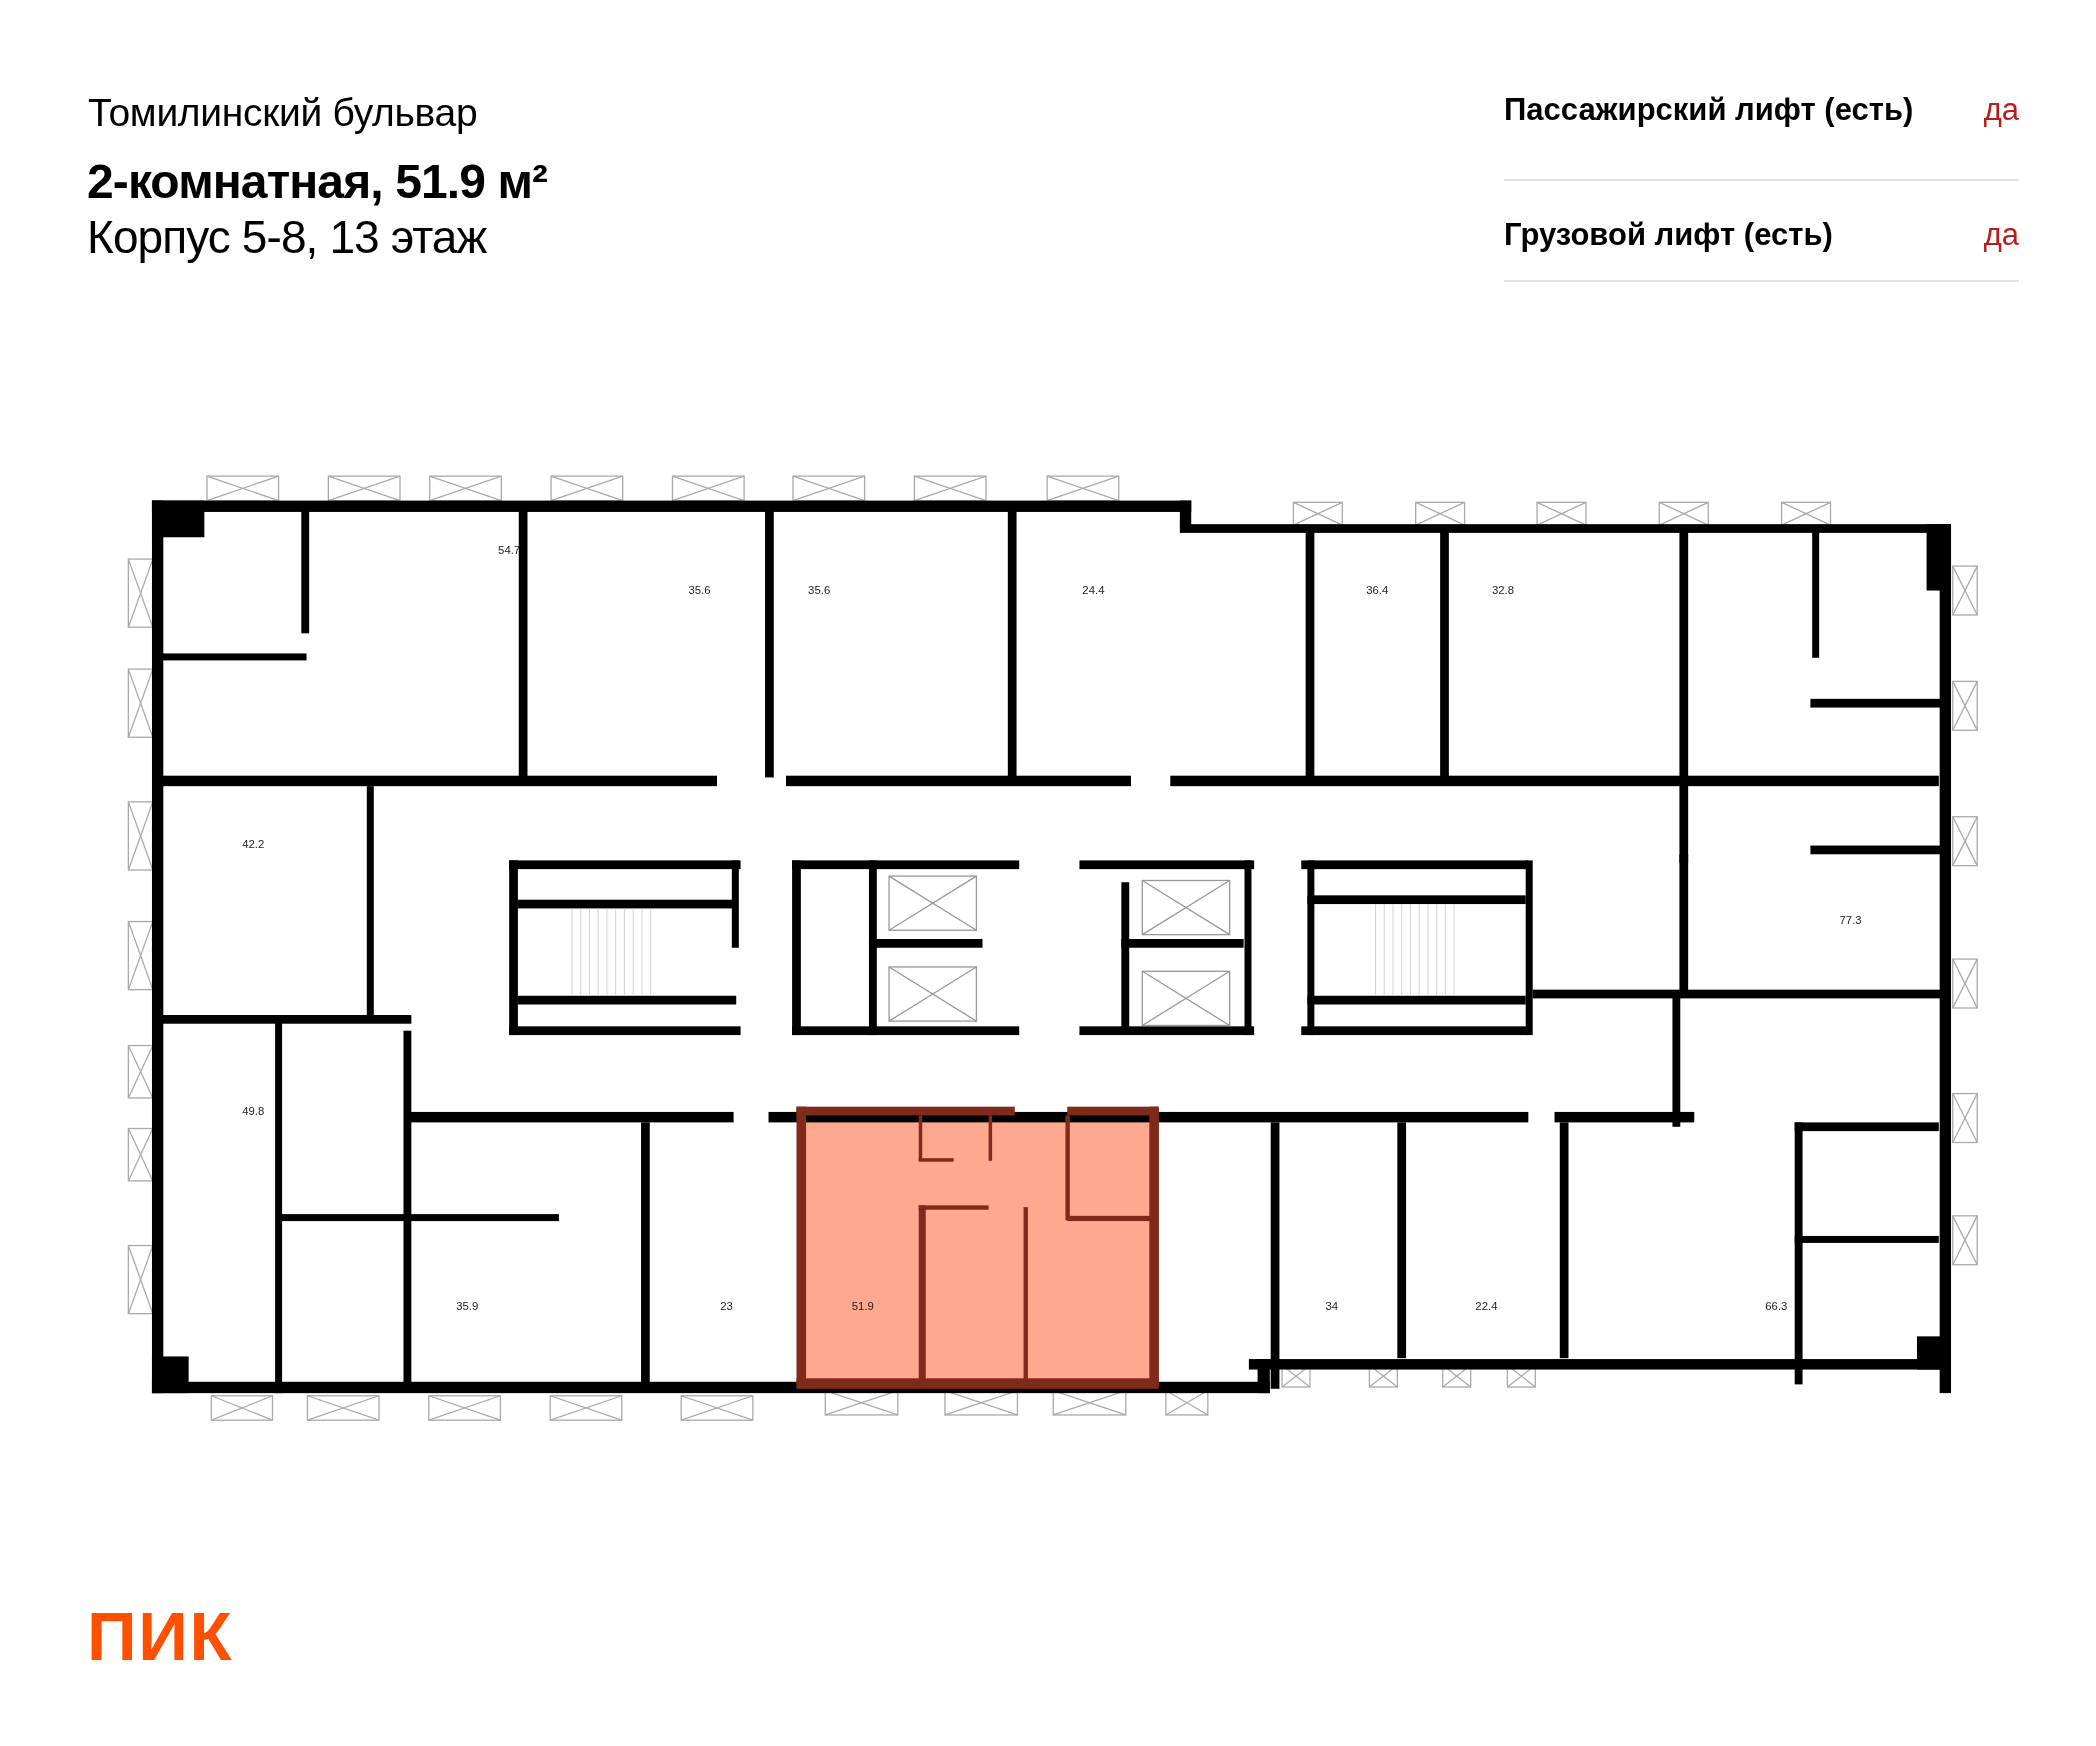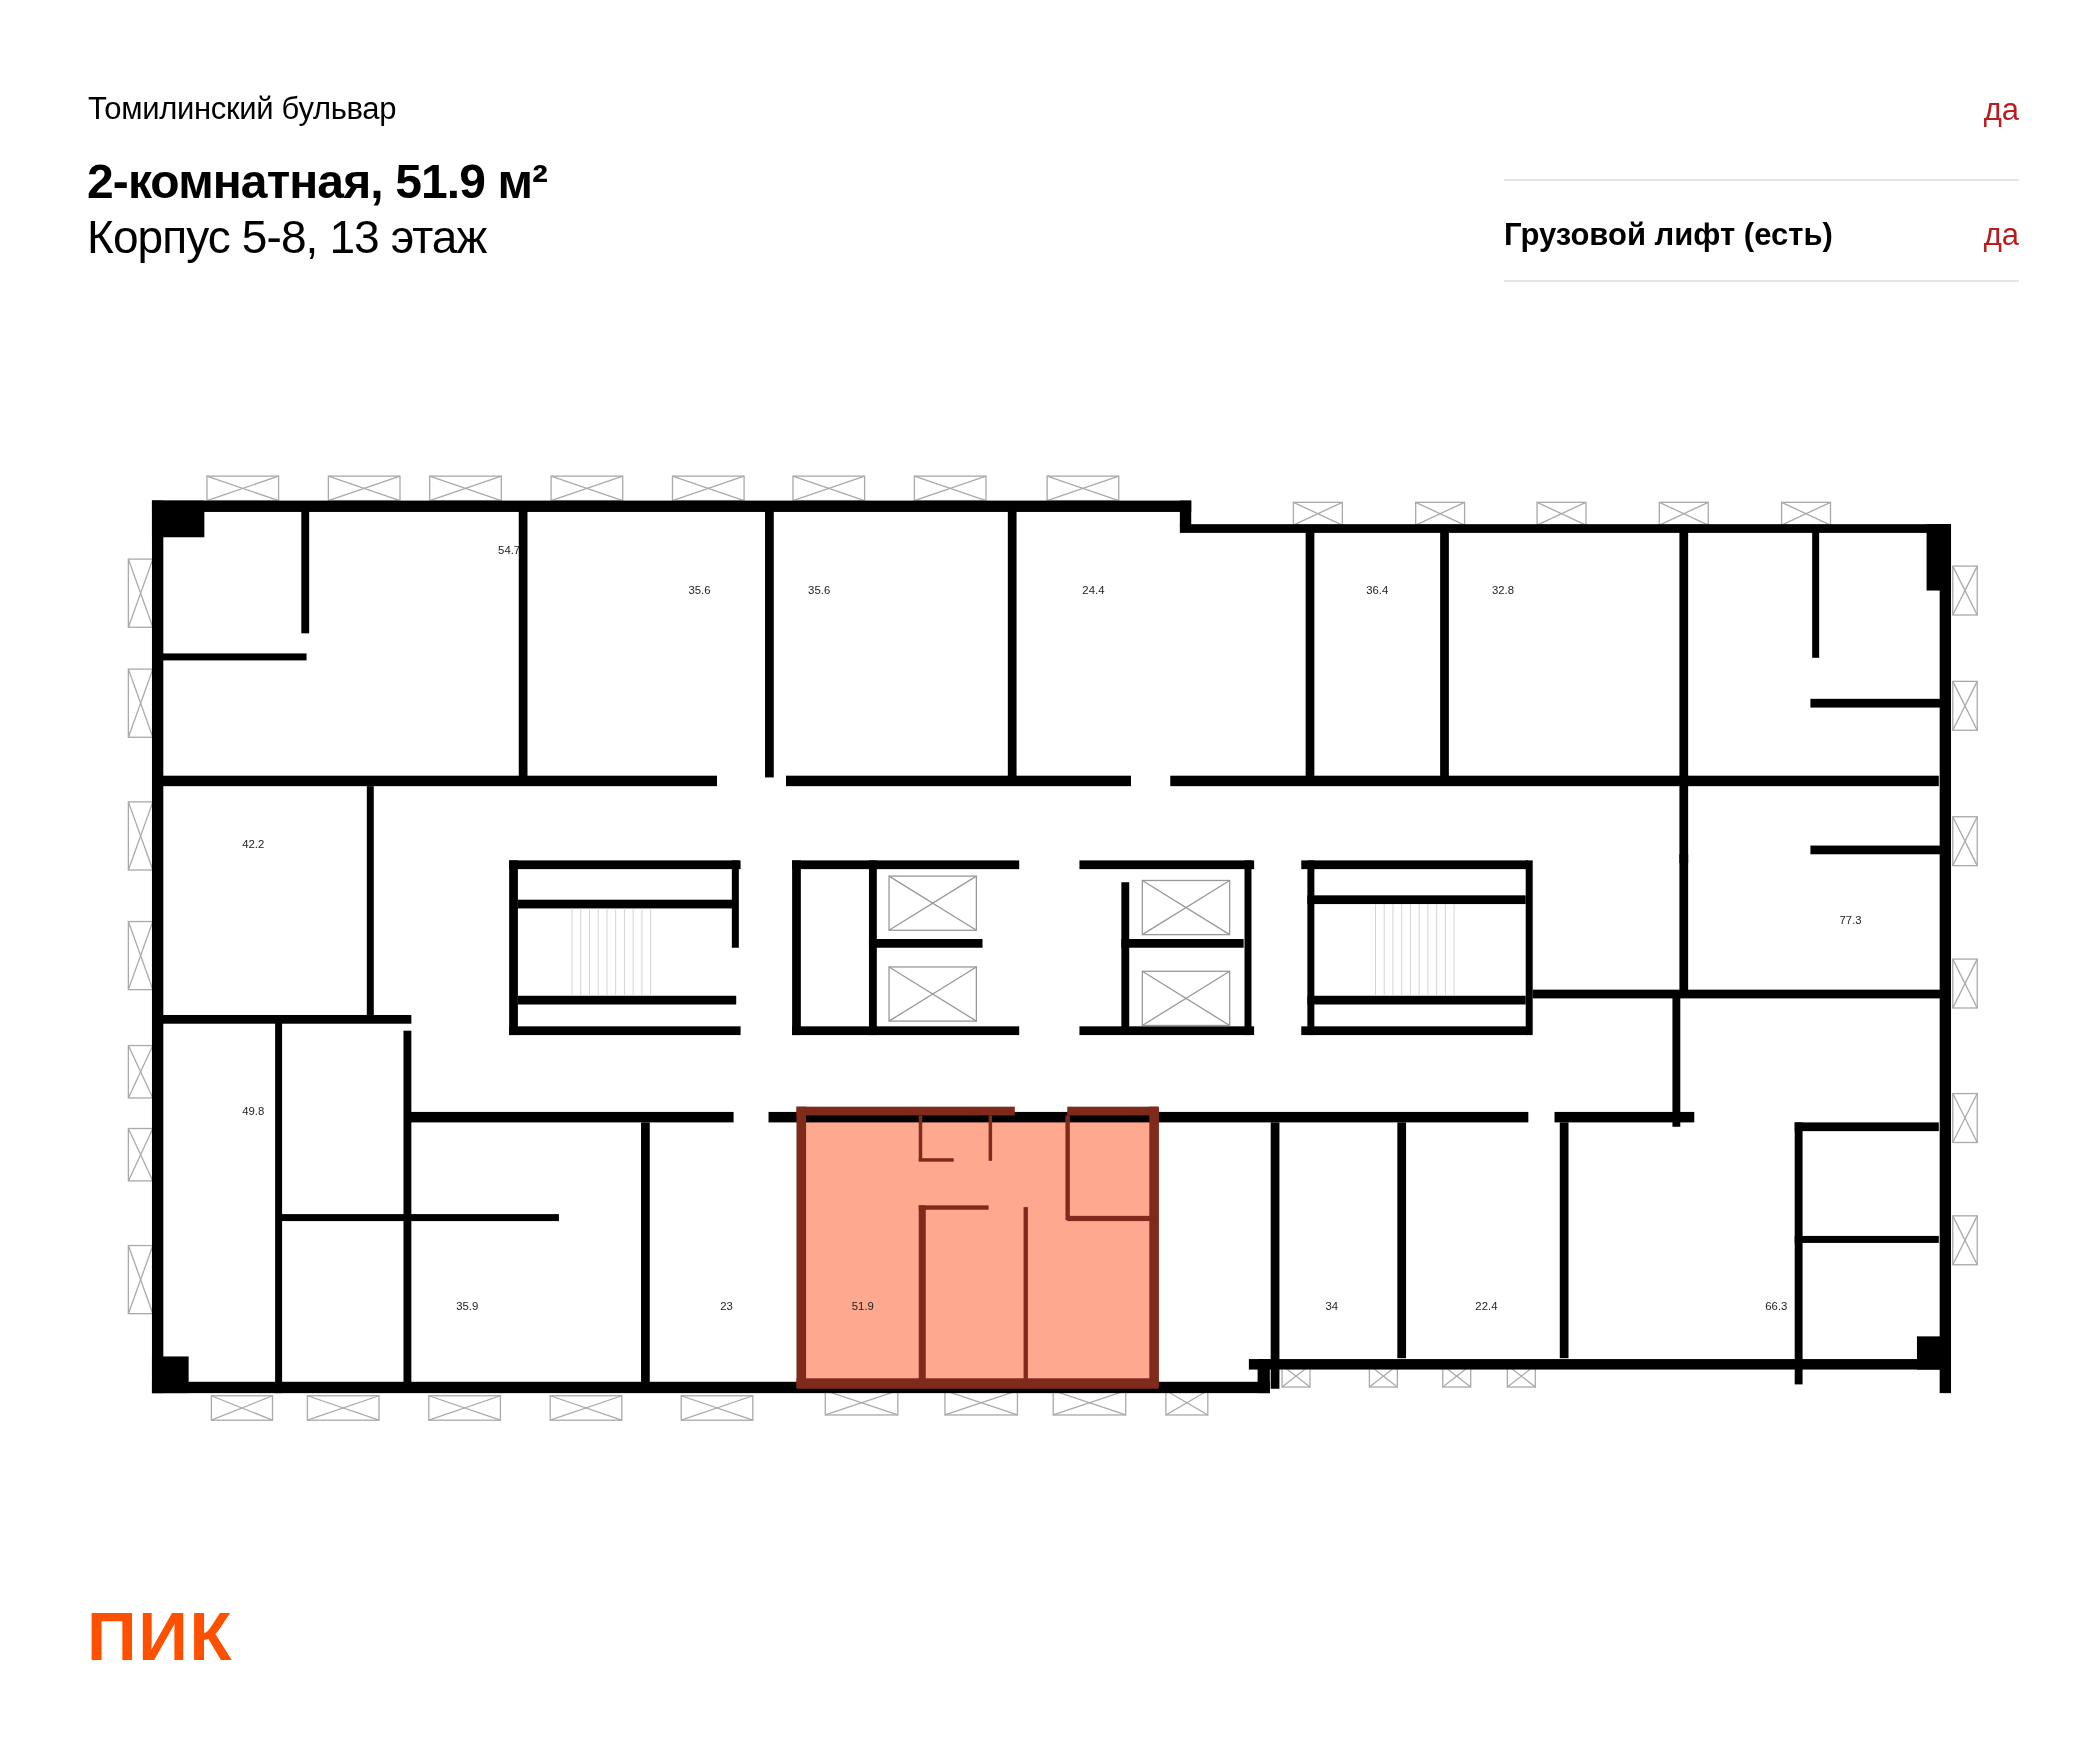--- a/index.html
+++ b/index.html
@@ -1,37 +1,38 @@
 <!DOCTYPE html>
 <html style="font-size:14px"><head>
 <meta charset="utf-8">
 <style>
   html, body { margin:0; padding:0; background:#ffffff; }
   body { width:2096px; height:1747px; position:relative; overflow:hidden; font-family:"Liberation Sans", sans-serif; color:#000; }
-  .hdr-project { position:absolute; left:88px; top:91px; font-size:31px; font-weight:400; letter-spacing:-0.3px; }
+  .hdr-project { position:absolute; left:88px; top:91px; font-size:39px; font-weight:400; letter-spacing:-0.3px; }
   .hdr-title { position:absolute; left:87px; top:154px; font-size:48px; font-weight:700; letter-spacing:-0.9px; }
   .hdr-sub { position:absolute; left:87px; top:210px; font-size:46px; font-weight:400; color:#000000; letter-spacing:-0.9px; }
   .specs { position:absolute; left:1504px; top:80px; width:515px; }
   .spec-row { height:101px; border-bottom:2.6px solid #E3E3E3; position:relative; box-sizing:border-box; }
   .spec-row .lbl { position:absolute; left:0; top:12.2px; font-size:31px; font-weight:700; }
   .spec-row .val { position:absolute; right:0; top:12.2px; font-size:31px; color:#b91c1c; }
   .spec-row + .spec-row .lbl, .spec-row + .spec-row .val { top:36px; }
   .plan { position:absolute; left:0; top:0; width:2096px; height:1747px; }
   .area-label { font-family:"Liberation Sans", sans-serif; font-size:13px; fill:#222; text-anchor:middle; }
   .logo { position:absolute; left:87px; top:1602px; font-size:69px; font-weight:900; color:#FF5000; letter-spacing:1.7px; font-family:"Liberation Sans", sans-serif; line-height:1; }
 </style>
 </head>
 <body>
 
 <div class="hdr-project">Томилинский бульвар</div>
 <div class="hdr-title">2-комнатная, 51.9 м²</div>
 <div class="hdr-sub">Корпус 5-8, 13 этаж</div>
 
 <div class="specs">
   <div class="spec-row">
+    <span class="lbl">Пассажирский лифт (есть)</span>
     <span class="val">да</span>
   </div>
   <div class="spec-row">
     <span class="lbl">Грузовой лифт (есть)</span>
     <span class="val">да</span>
   </div>
 </div>
 
 <svg class="plan" viewBox="0 0 2400 2000" xmlns="http://www.w3.org/2000/svg">
 

